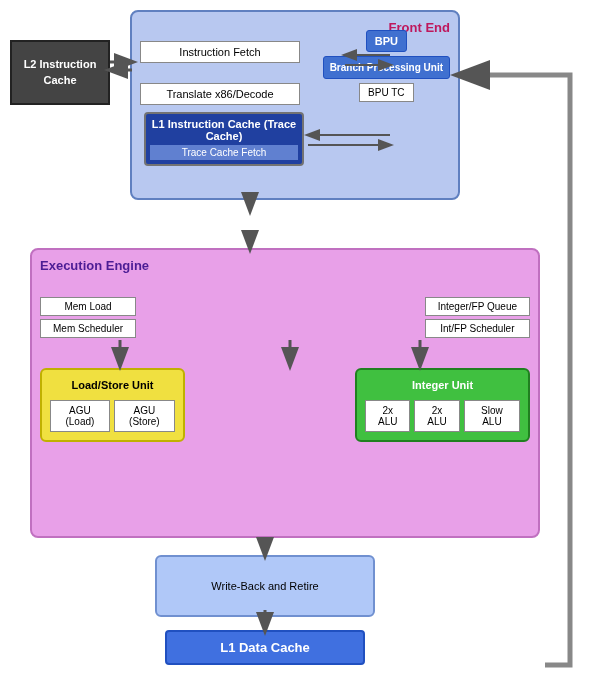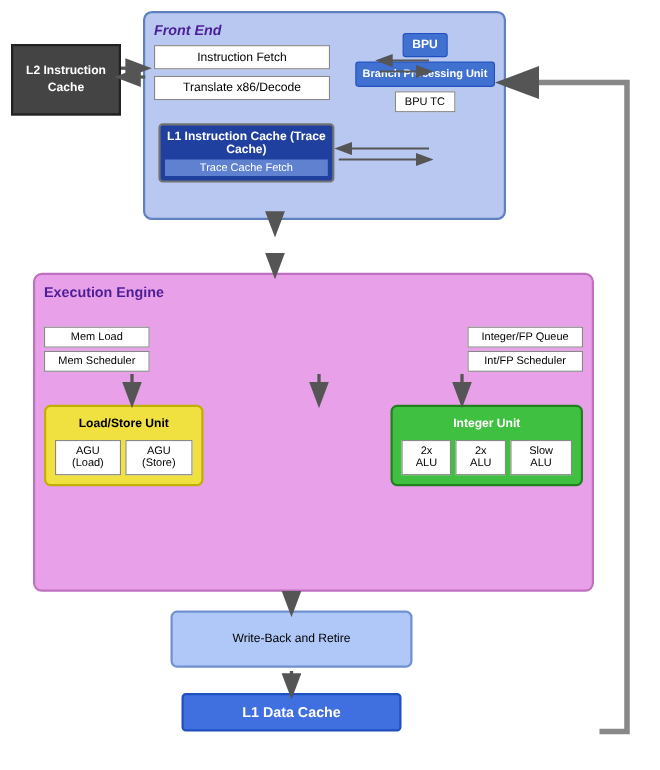--- a/index.html
+++ b/index.html
@@ -26,32 +26,31 @@
       left: 130px;
       width: 330px;
       height: 190px;
       background: #b8c8f0;
       border: 2px solid #6080c0;
       border-radius: 8px;
       padding: 8px;
     }
 
     .front-end-title {
-      text-align: left;
+      text-align: right;
       font-weight: bold;
       font-size: 13px;
       margin-bottom: 6px;
-      color: #4c1d95;
-      font-style: italic;
+      color: #be185d;
     }
 
     .fe-boxes {
       display: flex;
       flex-direction: column;
-      gap: 6px;
+      gap: 20px;
       width: 160px;
     }
 
     .fe-box {
       background: white;
       border: 1px solid #888;
       padding: 4px 8px;
       text-align: center;
       font-size: 11px;
     }
@@ -268,21 +267,21 @@
       color: white;
       font-size: 10px;
     }
 
     
     .writeback {
       position: absolute;
       top: 555px;
       left: 155px;
       width: 220px;
-      height: 52px;
+      height: 62px;
       background: #b0c8f8;
       border: 2px solid #7090d0;
       border-radius: 6px;
       display: flex;
       align-items: center;
       justify-content: center;
       text-align: center;
       font-size: 11px;
     }
 

